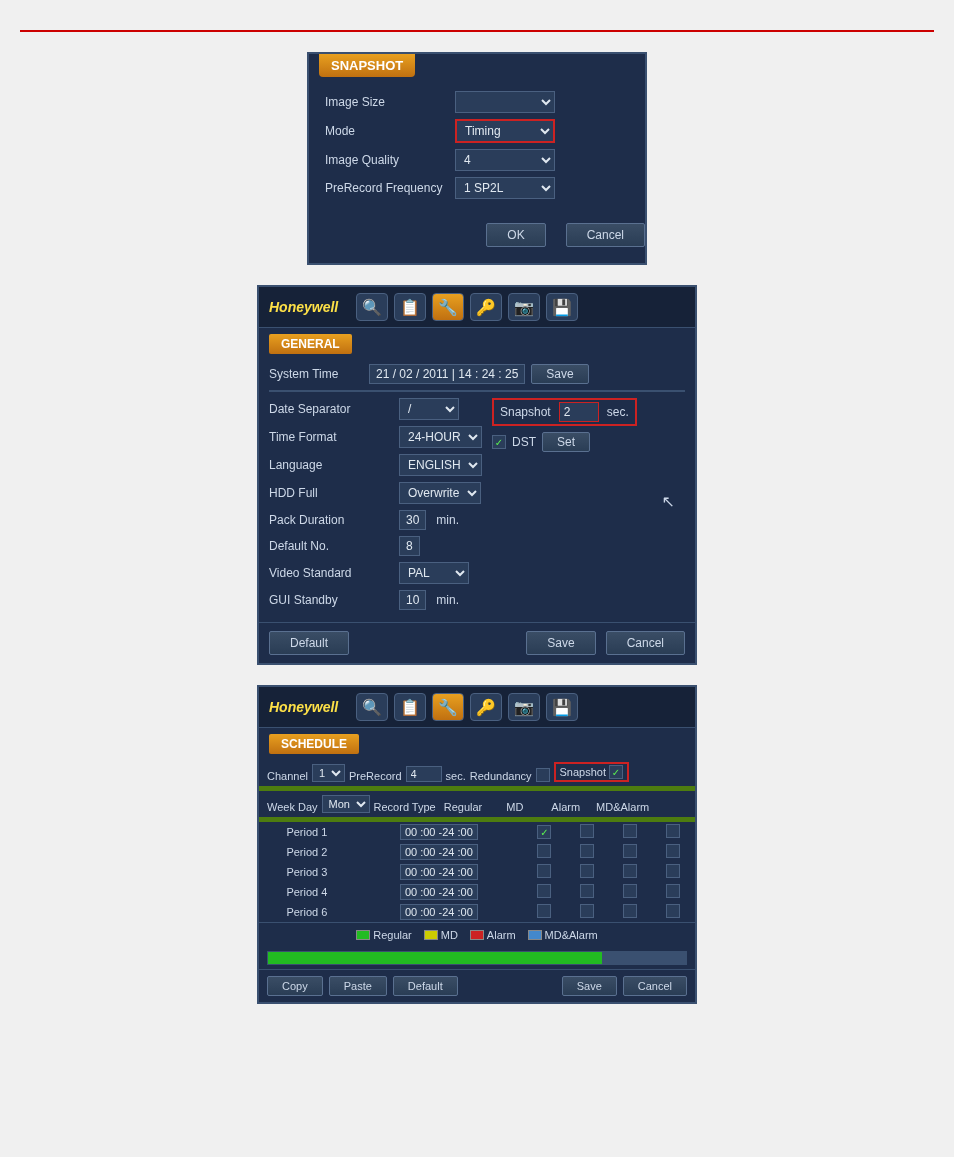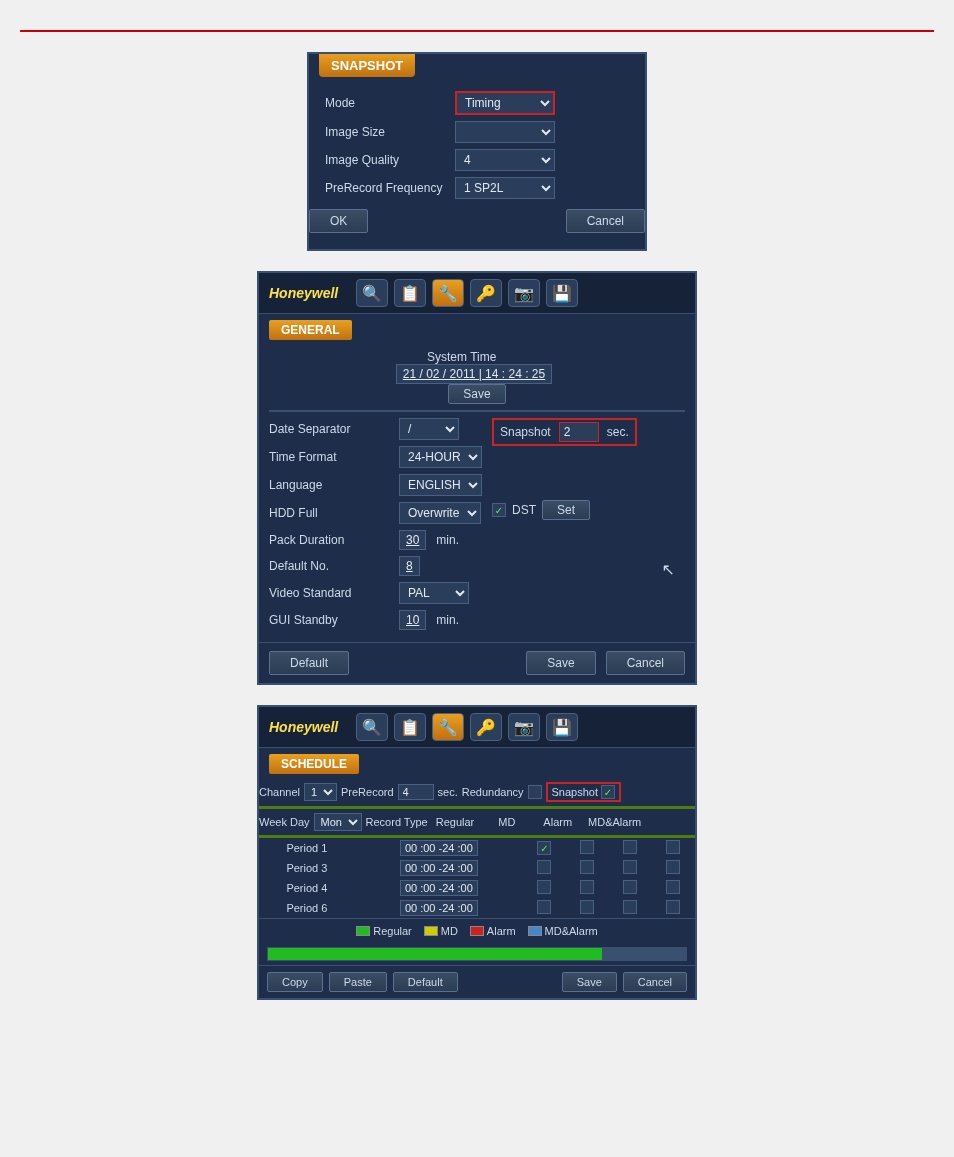--- a/index.html
+++ b/index.html
@@ -56,21 +56,23 @@
       border: 1px solid #4a6080;
       font-size: 12px;
       padding: 2px 4px;
       min-width: 100px;
     }
     .form-select-highlighted {
       border: 2px solid #cc2222 !important;
     }
     .dialog-buttons {
       display: flex;
-      justify-content: space-between;
+      justify-content: flex-end;
+      gap: 20px;
+      margin-top: 14px;
     }
     .dlg-btn {
       background: linear-gradient(to bottom, #3a4d65, #2a3d55);
       color: #cdd8e8;
       border: 1px solid #5a7090;
       padding: 4px 20px;
       cursor: pointer;
       font-size: 12px;
       border-radius: 2px;
     }
@@ -126,35 +128,33 @@
       margin: 6px 0 4px 10px;
       border-radius: 2px;
     }
     .panel-content {
       padding: 6px 10px;
     }
     .system-time-row {
       display: flex;
       align-items: center;
       margin-bottom: 6px;
-      flex-direction: column;
     }
     .time-label {
       color: #cdd8e8;
       width: 100px;
       font-size: 12px;
     }
     .time-value {
       background: #2a3d5a;
       color: #e0e8f0;
       border: 1px solid #4a6080;
       padding: 2px 6px;
       font-size: 12px;
       margin-right: 6px;
-      text-decoration: underline;
     }
     .save-btn-small {
       background: linear-gradient(to bottom, #3a4d65, #2a3d55);
       color: #cdd8e8;
       border: 1px solid #5a7090;
       padding: 2px 14px;
       cursor: pointer;
       font-size: 12px;
       border-radius: 2px;
     }
@@ -188,21 +188,20 @@
       align-items: flex-start;
       gap: 10px;
     }
     .col-left { flex: 1; }
     .col-right { flex: 1; }
     .dst-row {
       display: flex;
       align-items: center;
       gap: 6px;
       margin-bottom: 6px;
-      margin-top: 48px;
     }
     .checkbox-item {
       width: 14px;
       height: 14px;
       background: #2a3d5a;
       border: 1px solid #4a6080;
       display: inline-flex;
       align-items: center;
       justify-content: center;
       color: #5af050;
@@ -220,25 +219,25 @@
 
     
     .schedule-panel {
       width: 440px;
       background: #1e2d4a;
       border: 2px solid #3a5070;
       margin: 0 auto 20px auto;
     }
     .sched-top-row {
       display: flex;
-      align-items: center;
+      align-items: flex-end;
       flex-wrap: wrap;
       gap: 4px;
-      padding: 4px 0;
-      border-bottom: 3px solid #4d7c0f;
+      padding: 4px 8px;
+      border-bottom: 5px solid #4d7c0f;
     }
     .sched-label {
       color: #cdd8e8;
       font-size: 11px;
     }
     .sched-select {
       background: #2a3d5a;
       color: #e0e8f0;
       border: 1px solid #4a6080;
       font-size: 11px;
@@ -316,31 +315,31 @@
 </head>
 <body>
 
 <hr class="red-line">
 
 <div class="snapshot-dialog">
   <div class="dialog-title-bar">SNAPSHOT</div>
   <div class="dialog-body">
 
     <div class="form-row">
+      <span class="form-label">Image Size</span>
+      <select class="form-select">
+        <option></option>
+      </select>
+    </div>
+
+    <div class="form-row">
       <span class="form-label">Mode</span>
       <select class="form-select form-select-highlighted">
         <option>Timing</option>
         <option>Trigger</option>
-      </select>
-    </div>
-
-    <div class="form-row">
-      <span class="form-label">Image Size</span>
-      <select class="form-select">
-        <option></option>
       </select>
     </div>
 
     <div class="form-row">
       <span class="form-label">Image Quality</span>
       <select class="form-select">
         <option>4</option>
       </select>
     </div>
 
@@ -514,20 +513,30 @@
         <td class="period-label">Period 1</td>
         <td>
           <span style="color:#e0e8f0; background:#2a3d5a; border:1px solid #4a6080; padding:1px 4px; font-size:11px;">00 :00  -24 :00</span>
         </td>
         <td><div class="checkbox-item checked"></div></td>
         <td><div class="checkbox-item"></div></td>
         <td><div class="checkbox-item"></div></td>
         <td><div class="checkbox-item"></div></td>
       </tr>
 
+      <tr>
+        <td class="period-label">Period 2</td>
+        <td>
+          <span style="color:#e0e8f0; background:#2a3d5a; border:1px solid #4a6080; padding:1px 4px; font-size:11px;">00 :00  -24 :00</span>
+        </td>
+        <td><div class="checkbox-item"></div></td>
+        <td><div class="checkbox-item"></div></td>
+        <td><div class="checkbox-item"></div></td>
+        <td><div class="checkbox-item"></div></td>
+      </tr>
 
       <tr>
         <td class="period-label">Period 3</td>
         <td>
           <span style="color:#e0e8f0; background:#2a3d5a; border:1px solid #4a6080; padding:1px 4px; font-size:11px;">00 :00  -24 :00</span>
         </td>
         <td><div class="checkbox-item"></div></td>
         <td><div class="checkbox-item"></div></td>
         <td><div class="checkbox-item"></div></td>
         <td><div class="checkbox-item"></div></td>

